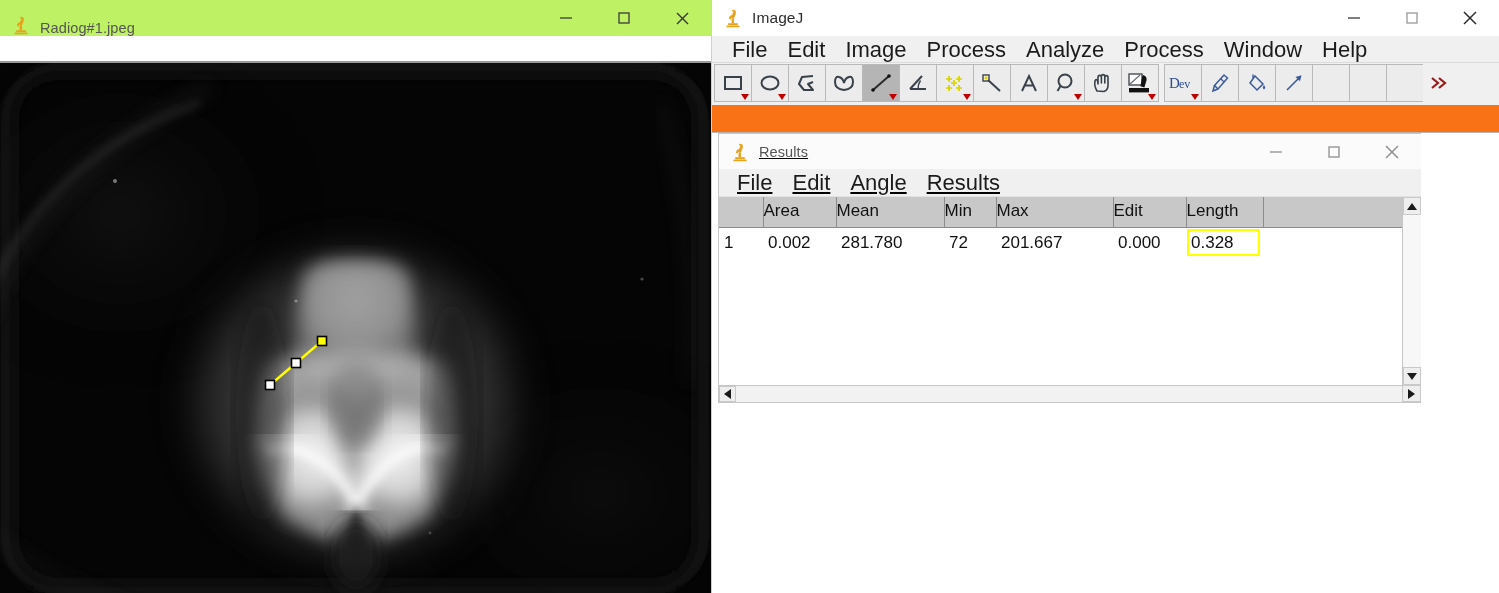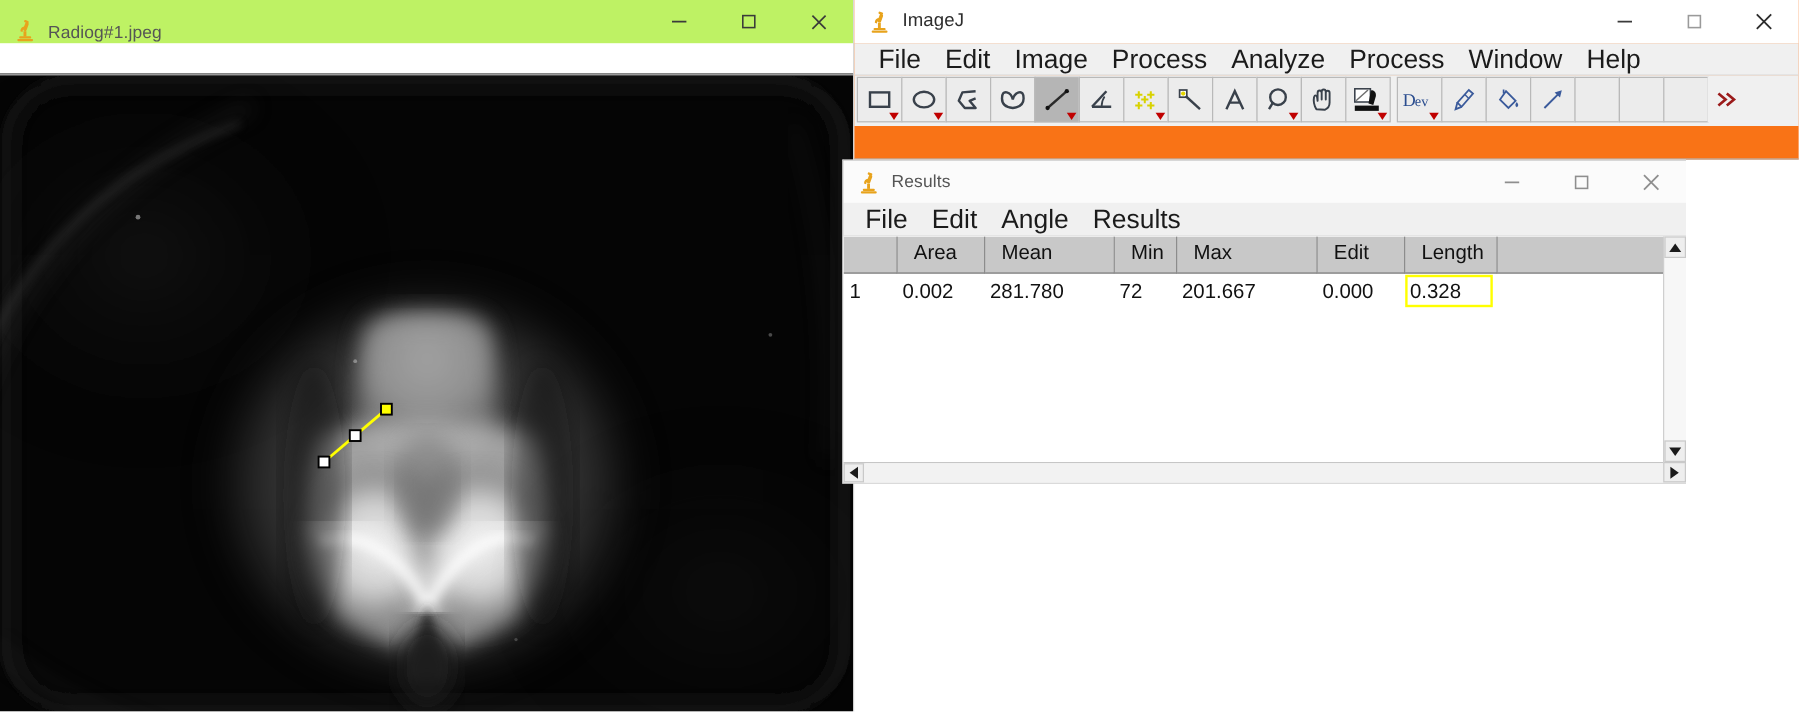--- a/index.html
+++ b/index.html
@@ -106,24 +106,25 @@
   #ij-status {
     height: 26px; background: #f0f0f0;
     font-size: 14.5px; color: #1b1b1b;
     display: flex; align-items: center;
     padding-left: 2px;
     letter-spacing: -0.15px;
   }
 
   
   #results-window {
-    position: absolute; left: 702px; top: 133px; width: 703px; height: 270px;
+    position: absolute; left: 718px; top: 133px; width: 703px; height: 270px;
     background: #f5f5f5;
     border: 1px solid #c6c6c6;
     border-right: none;
+    text-decoration: underline;
   }
   #res-titlebar {
     position: relative; height: 35px; background: #fbfbfb;
     display: flex; align-items: center;
   }
   #res-menubar {
     height: 28px; background: #f0f0f0;
     display: flex; align-items: center; padding-left: 8px;
     border-bottom: 1px solid #e2e2e2;
   }
@@ -134,21 +135,21 @@
     position: absolute; left: 0; top: 0; right: 19px; bottom: 17px;
     overflow: hidden;
     background: #ffffff;
   }
   table.rtab { border-collapse: collapse; width: 100%; table-layout: fixed; }
   table.rtab th {
     background: #c8c8c8;
     border-right: 1px solid #8c8c8c;
     border-bottom: 1px solid #8c8c8c;
     font-size: 17px; font-weight: normal; color: #111;
-    text-align: left; padding: 2px 0 3px 14px;
+    text-align: left; padding: 2px 0 3px 0;
     height: 30px;
     white-space: nowrap;
     margin-left: 39px;
   }
   table.rtab td {
     font-size: 17px; color: #111; padding: 2px 0 3px 5px;
     height: 32px; white-space: nowrap; border: none;
     background: #fff;
   }
   td.hl { position: relative; }

